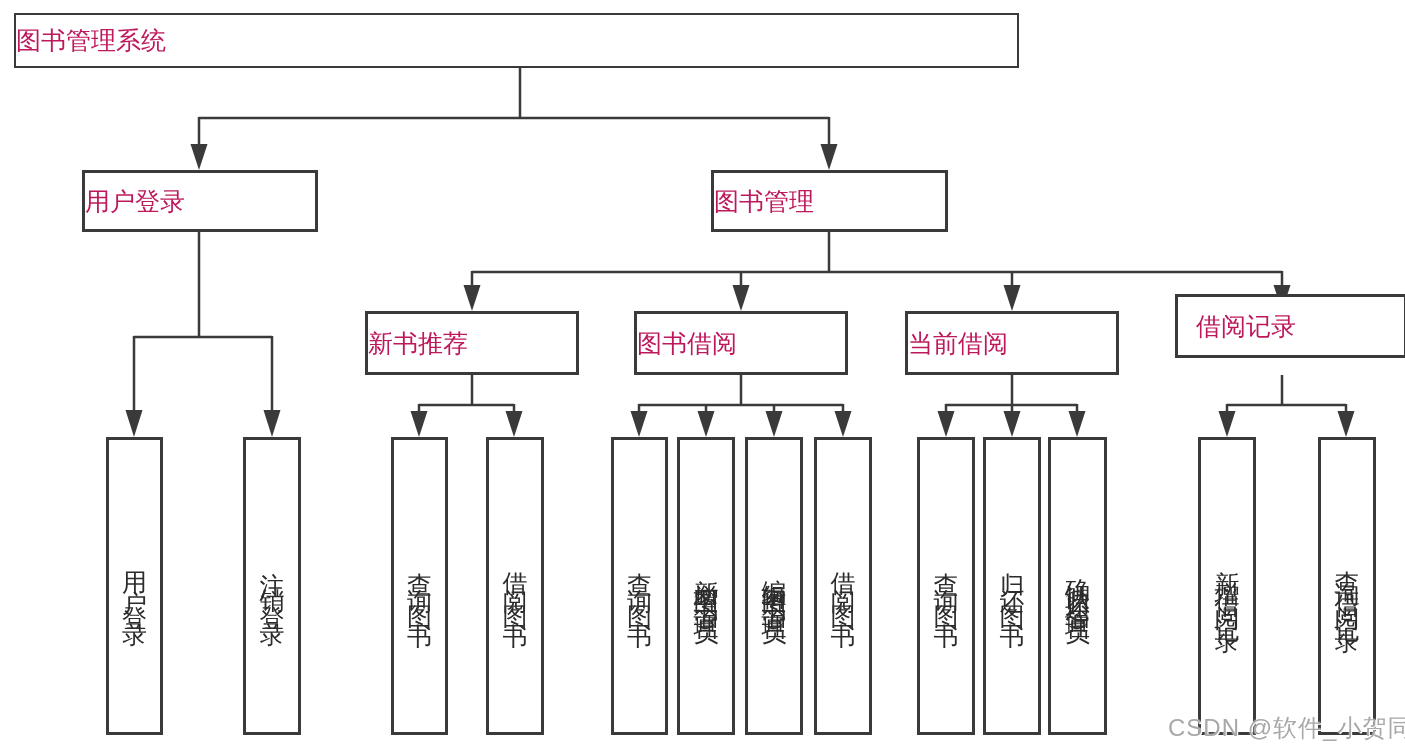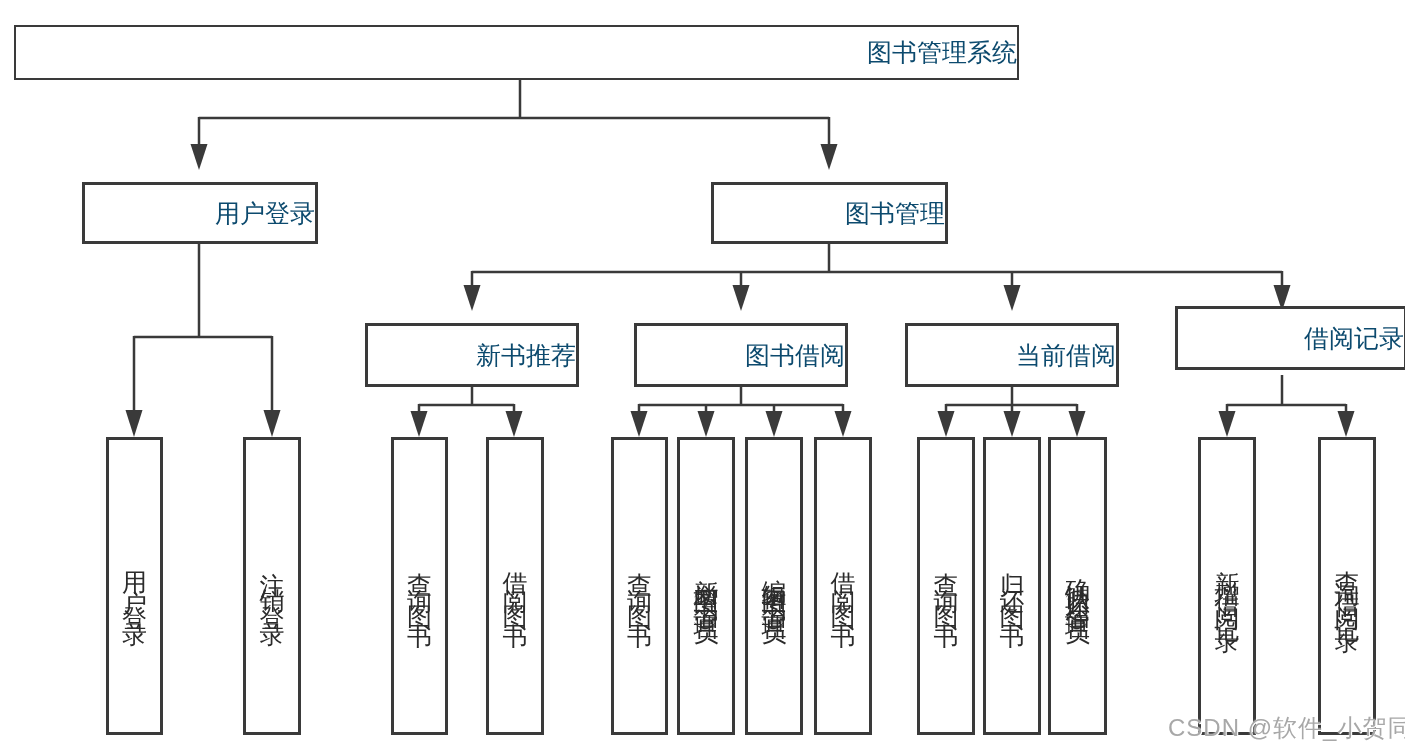--- a/index.html
+++ b/index.html
@@ -1,21 +1,21 @@
 <!DOCTYPE html>
 <html><head>
 <meta charset="utf-8">
 <style>
   html,body{margin:0;padding:0;background:#ffffff;}
   body{font-family:"Liberation Sans",sans-serif;}
   .stage{position:relative;width:1405px;height:747px;background:#ffffff;overflow:hidden;}
   .connectors{position:absolute;left:0;top:0;width:1405px;height:747px;}
   .box{position:absolute;background:#ffffff;border:3px solid #3a3a3a;
-       display:flex;align-items:center;justify-content:flex-end;
-       color:#0c4a6e;font-size:25px;white-space:nowrap;box-sizing:content-box;margin-top:12px;}
+       display:flex;align-items:center;justify-content:flex-start;
+       color:#be185d;font-size:25px;white-space:nowrap;box-sizing:content-box;}
   .box.root{border-width:2px;}
   .tbox{position:absolute;background:#ffffff;border:3px solid #3a3a3a;
         display:flex;align-items:center;justify-content:center;box-sizing:content-box;}
   .vlabel{writing-mode:vertical-rl;text-orientation:mixed;
           color:#2b2b2b;font-size:25px;line-height:1;white-space:nowrap;}
   .ls-lg{letter-spacing:17px;}
   .ls-md{letter-spacing:12px;}
   .ls-sm{letter-spacing:6px;}
   .watermark{position:absolute;left:1168px;top:712px;font-size:24px;color:#a8a8a8;
              letter-spacing:1px;white-space:nowrap;

